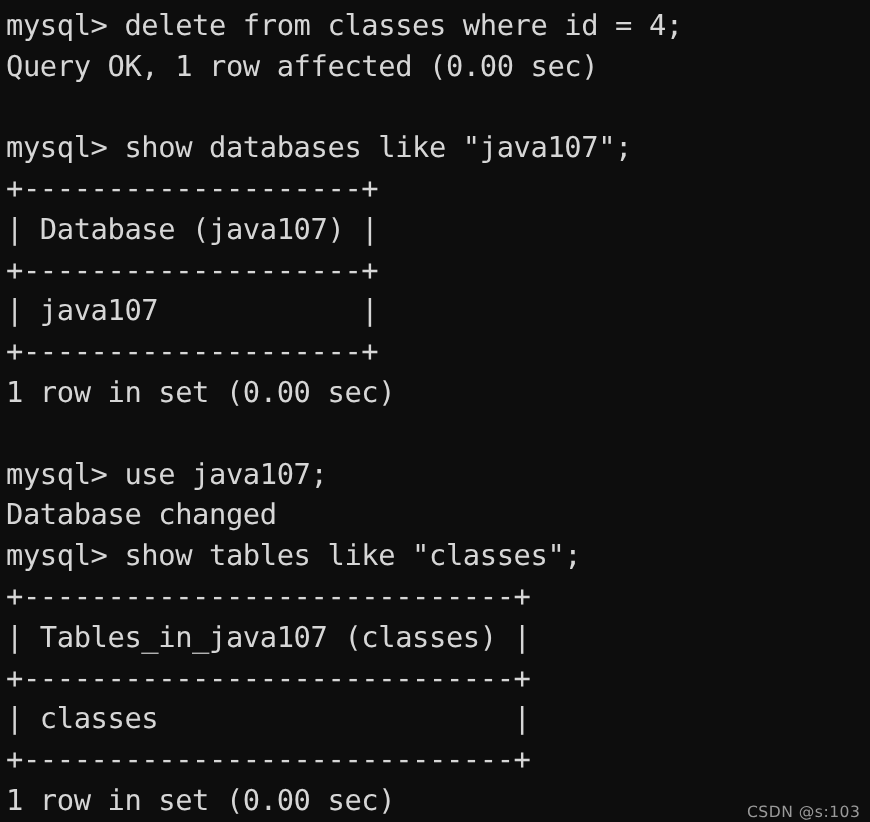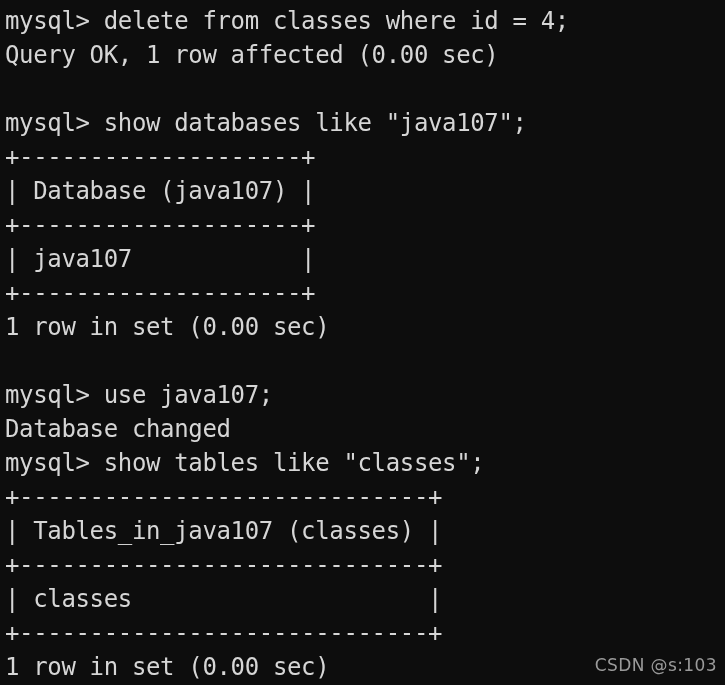--- a/index.html
+++ b/index.html
@@ -33,23 +33,23 @@
     display: block;
     min-height: 34px;
     white-space: pre;
   }
   .line.blank {
     min-height: 34px;
   }
   #watermark {
     position: absolute;
     right: 8px;
-    bottom: 10px;
+    bottom: 0;
     font-family: "DejaVu Sans", "Liberation Sans", sans-serif;
-    font-size: 17px;
+    font-size: 13px;
     color: #9a9a9a;
     letter-spacing: 0.4px;
     white-space: pre;
     pointer-events: none;
     user-select: none;
   }
 </style>
 </head>
 <body style="background: rgb(13, 13, 13);">
 

